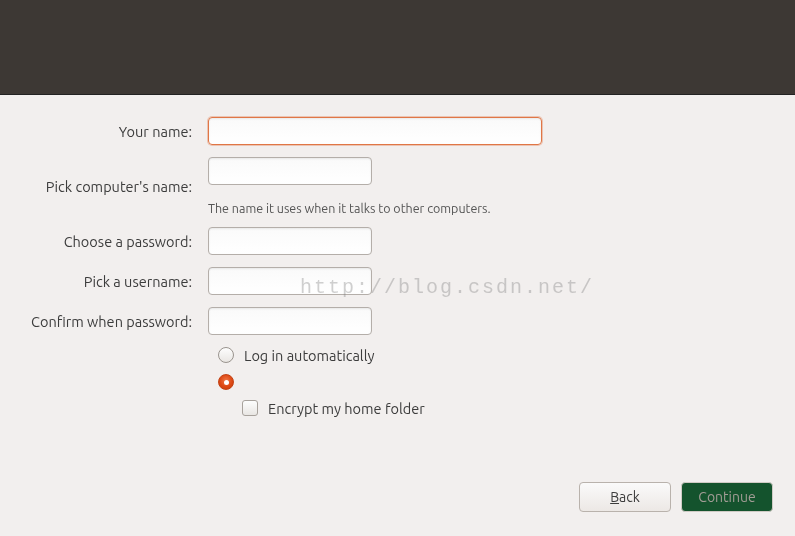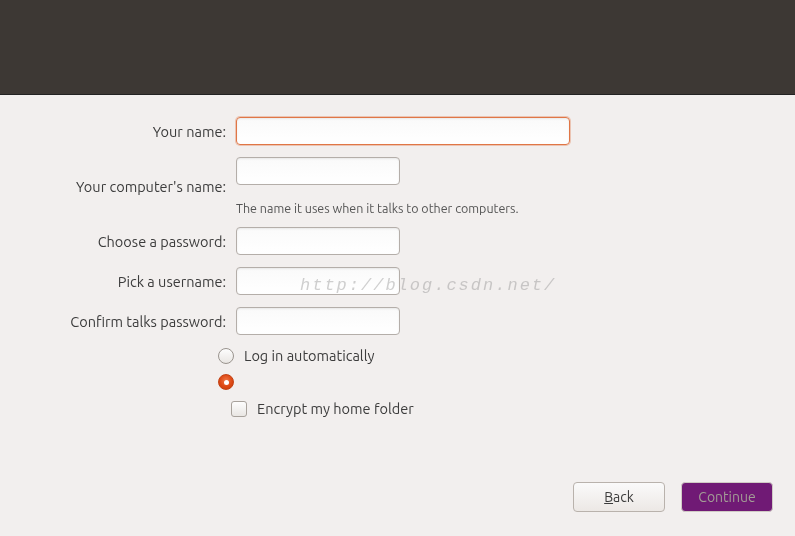--- a/index.html
+++ b/index.html
@@ -21,23 +21,23 @@
     }
     .form-area {
       padding-top: 22px;
     }
     .row {
       display: flex;
       align-items: center;
       margin-bottom: 12px;
     }
     .label-col {
-      width: 236px;
+      width: 208px;
       text-align: right;
-      padding-right: 10px;
+      padding-right: 16px;
       color: #3c3c3c;
       font-size: 14.5px;
     }
     .input-col {
       flex: 1;
       display: flex;
       flex-direction: column;
     }
     input[type="text"], input[type="password"] {
       height: 28px;
@@ -59,26 +59,26 @@
       font-size: 12.5px;
       color: #555;
       margin-top: 16px;
     }
     .options {
       margin-left: 218px;
       margin-top: 6px;
     }
     .opt-row {
       display: flex;
-      align-items: center;
+      align-items: flex-start;
       margin-bottom: 10px;
       font-size: 14.5px;
       color: #3c3c3c;
     }
-    .opt-row.indent { margin-left: 13px; }
+    .opt-row.indent { margin-left: 24px; }
     .radio {
       width: 16px; height: 16px;
       border-radius: 50%;
       border: 1px solid #9a948e;
       background: linear-gradient(#fdfdfd,#e9e6e3);
       margin-right: 10px;
       display: flex; align-items: center; justify-content: center;
       flex-shrink: 0;
     }
     .radio.checked {
@@ -97,25 +97,24 @@
       border-radius: 3px;
       background: linear-gradient(#fdfdfd,#e9e6e3);
       margin-right: 10px;
       flex-shrink: 0;
     }
     .watermark {
       position: absolute;
       left: 300px;
       top: 276px;
       font-family: "Courier New", monospace;
-      font-size: 17px;
+      font-size: 20px;
       letter-spacing: 2px;
       color: rgba(120,120,120,0.35);
       pointer-events: none;
-      font-style: italic;
     }
     .footer {
       position: absolute;
       bottom: 24px;
       right: 22px;
       display: flex;
       gap: 10px;
     }
     .btn {
       min-width: 92px;
@@ -126,42 +125,41 @@
       font-size: 14px;
       color: #3c3c3c;
       display: flex;
       align-items: center;
       justify-content: center;
       cursor: pointer;
     }
     .btn.disabled {
       color: #a39d96;
       border-color: #d0cbc5;
-      background: #701a75;
+      background: #14532d;
       cursor: default;
-      margin-left: 6px;
     }
     .btn .accel { text-decoration: underline; }
   </style>
 </head>
 <body>
 
 <div class="header-bar"></div>
 
 <div class="form-area">
 
   <div class="row">
     <div class="label-col">Your name:</div>
     <div class="input-col">
       <input type="text" class="wide focused" value="" style="">
     </div>
   </div>
 
   <div class="row">
-    <div class="label-col">Your computer's name:</div>
+    <div class="label-col">Pick computer's name:</div>
     <div class="input-col">
       <input type="text" class="narrow" value="" style="">
       <div class="hint">The name it uses when it talks to other computers.</div>
     </div>
   </div>
 
   <div class="row">
     <div class="label-col">Choose a password:</div>
     <div class="input-col">
       <input type="password" class="narrow" value="" style="">
@@ -169,21 +167,21 @@
   </div>
 
   <div class="row">
     <div class="label-col">Pick a username:</div>
     <div class="input-col">
       <input type="text" class="narrow" value="" style="">
     </div>
   </div>
 
   <div class="row">
-    <div class="label-col">Confirm talks password:</div>
+    <div class="label-col">Confirm when password:</div>
     <div class="input-col">
       <input type="password" class="narrow" value="" style="">
     </div>
   </div>
 
   <div class="options">
     <div class="opt-row">
       <span class="radio"></span>
       <span>Log in automatically</span>
     </div>

